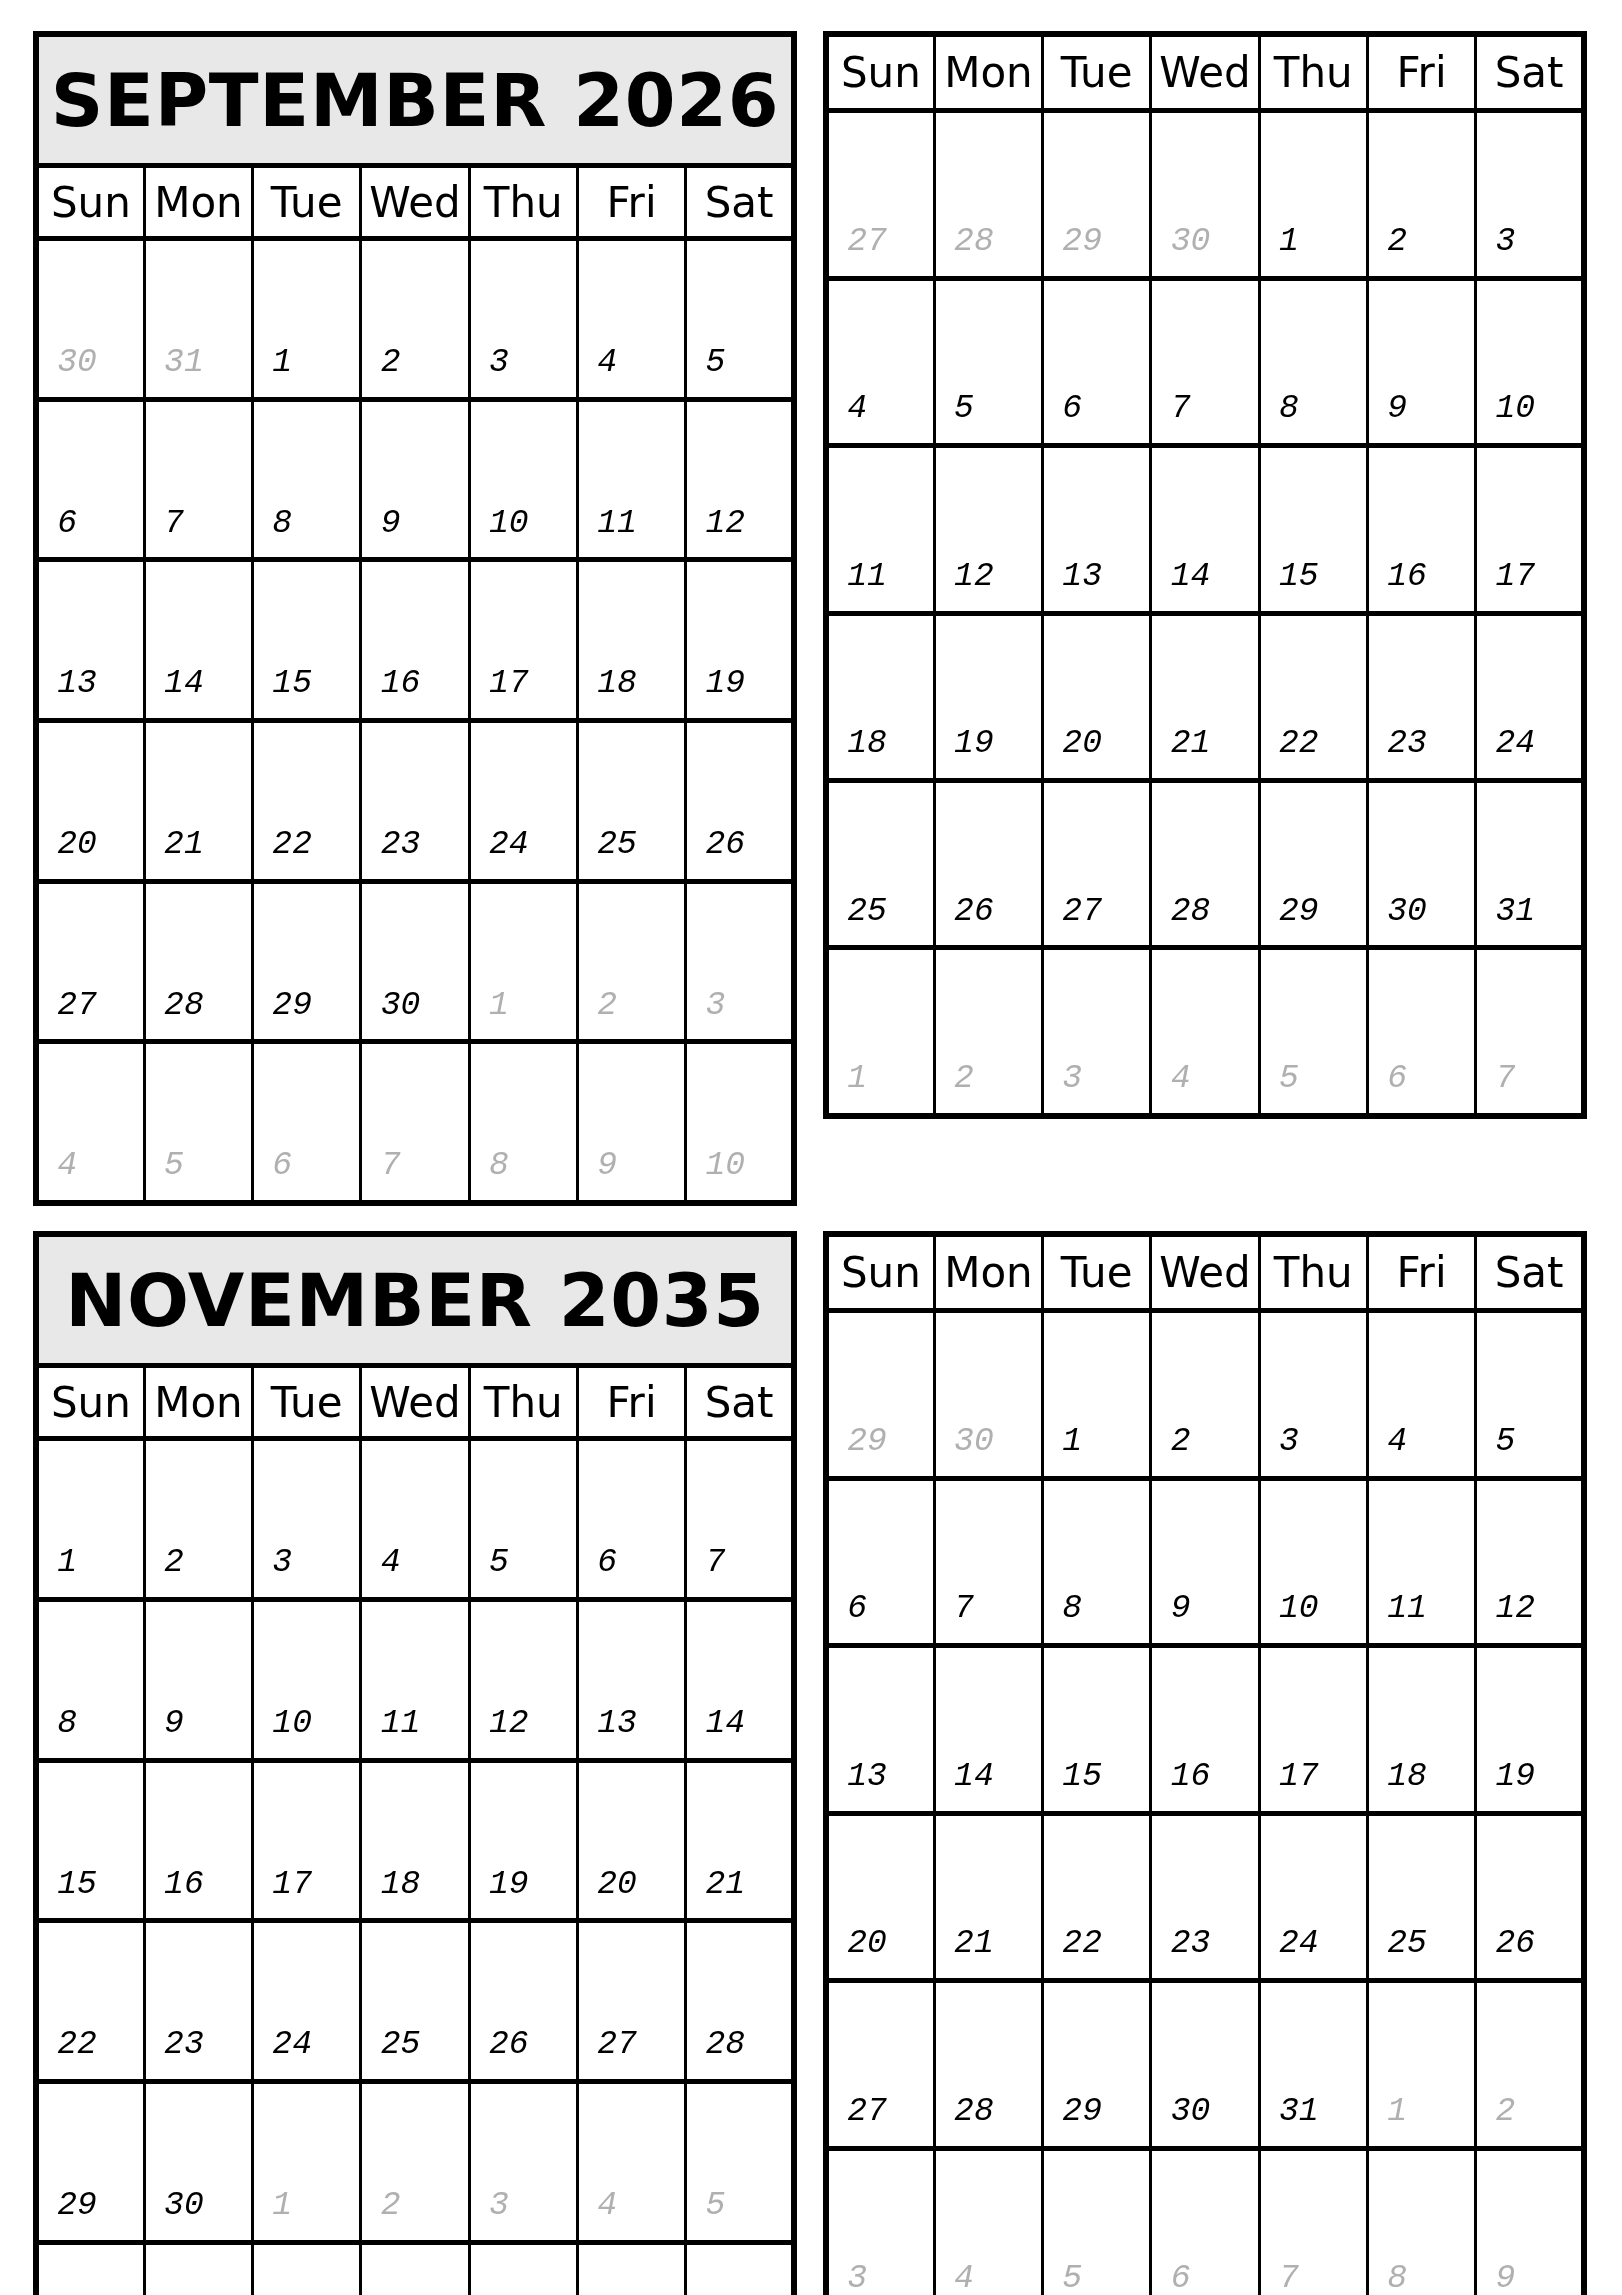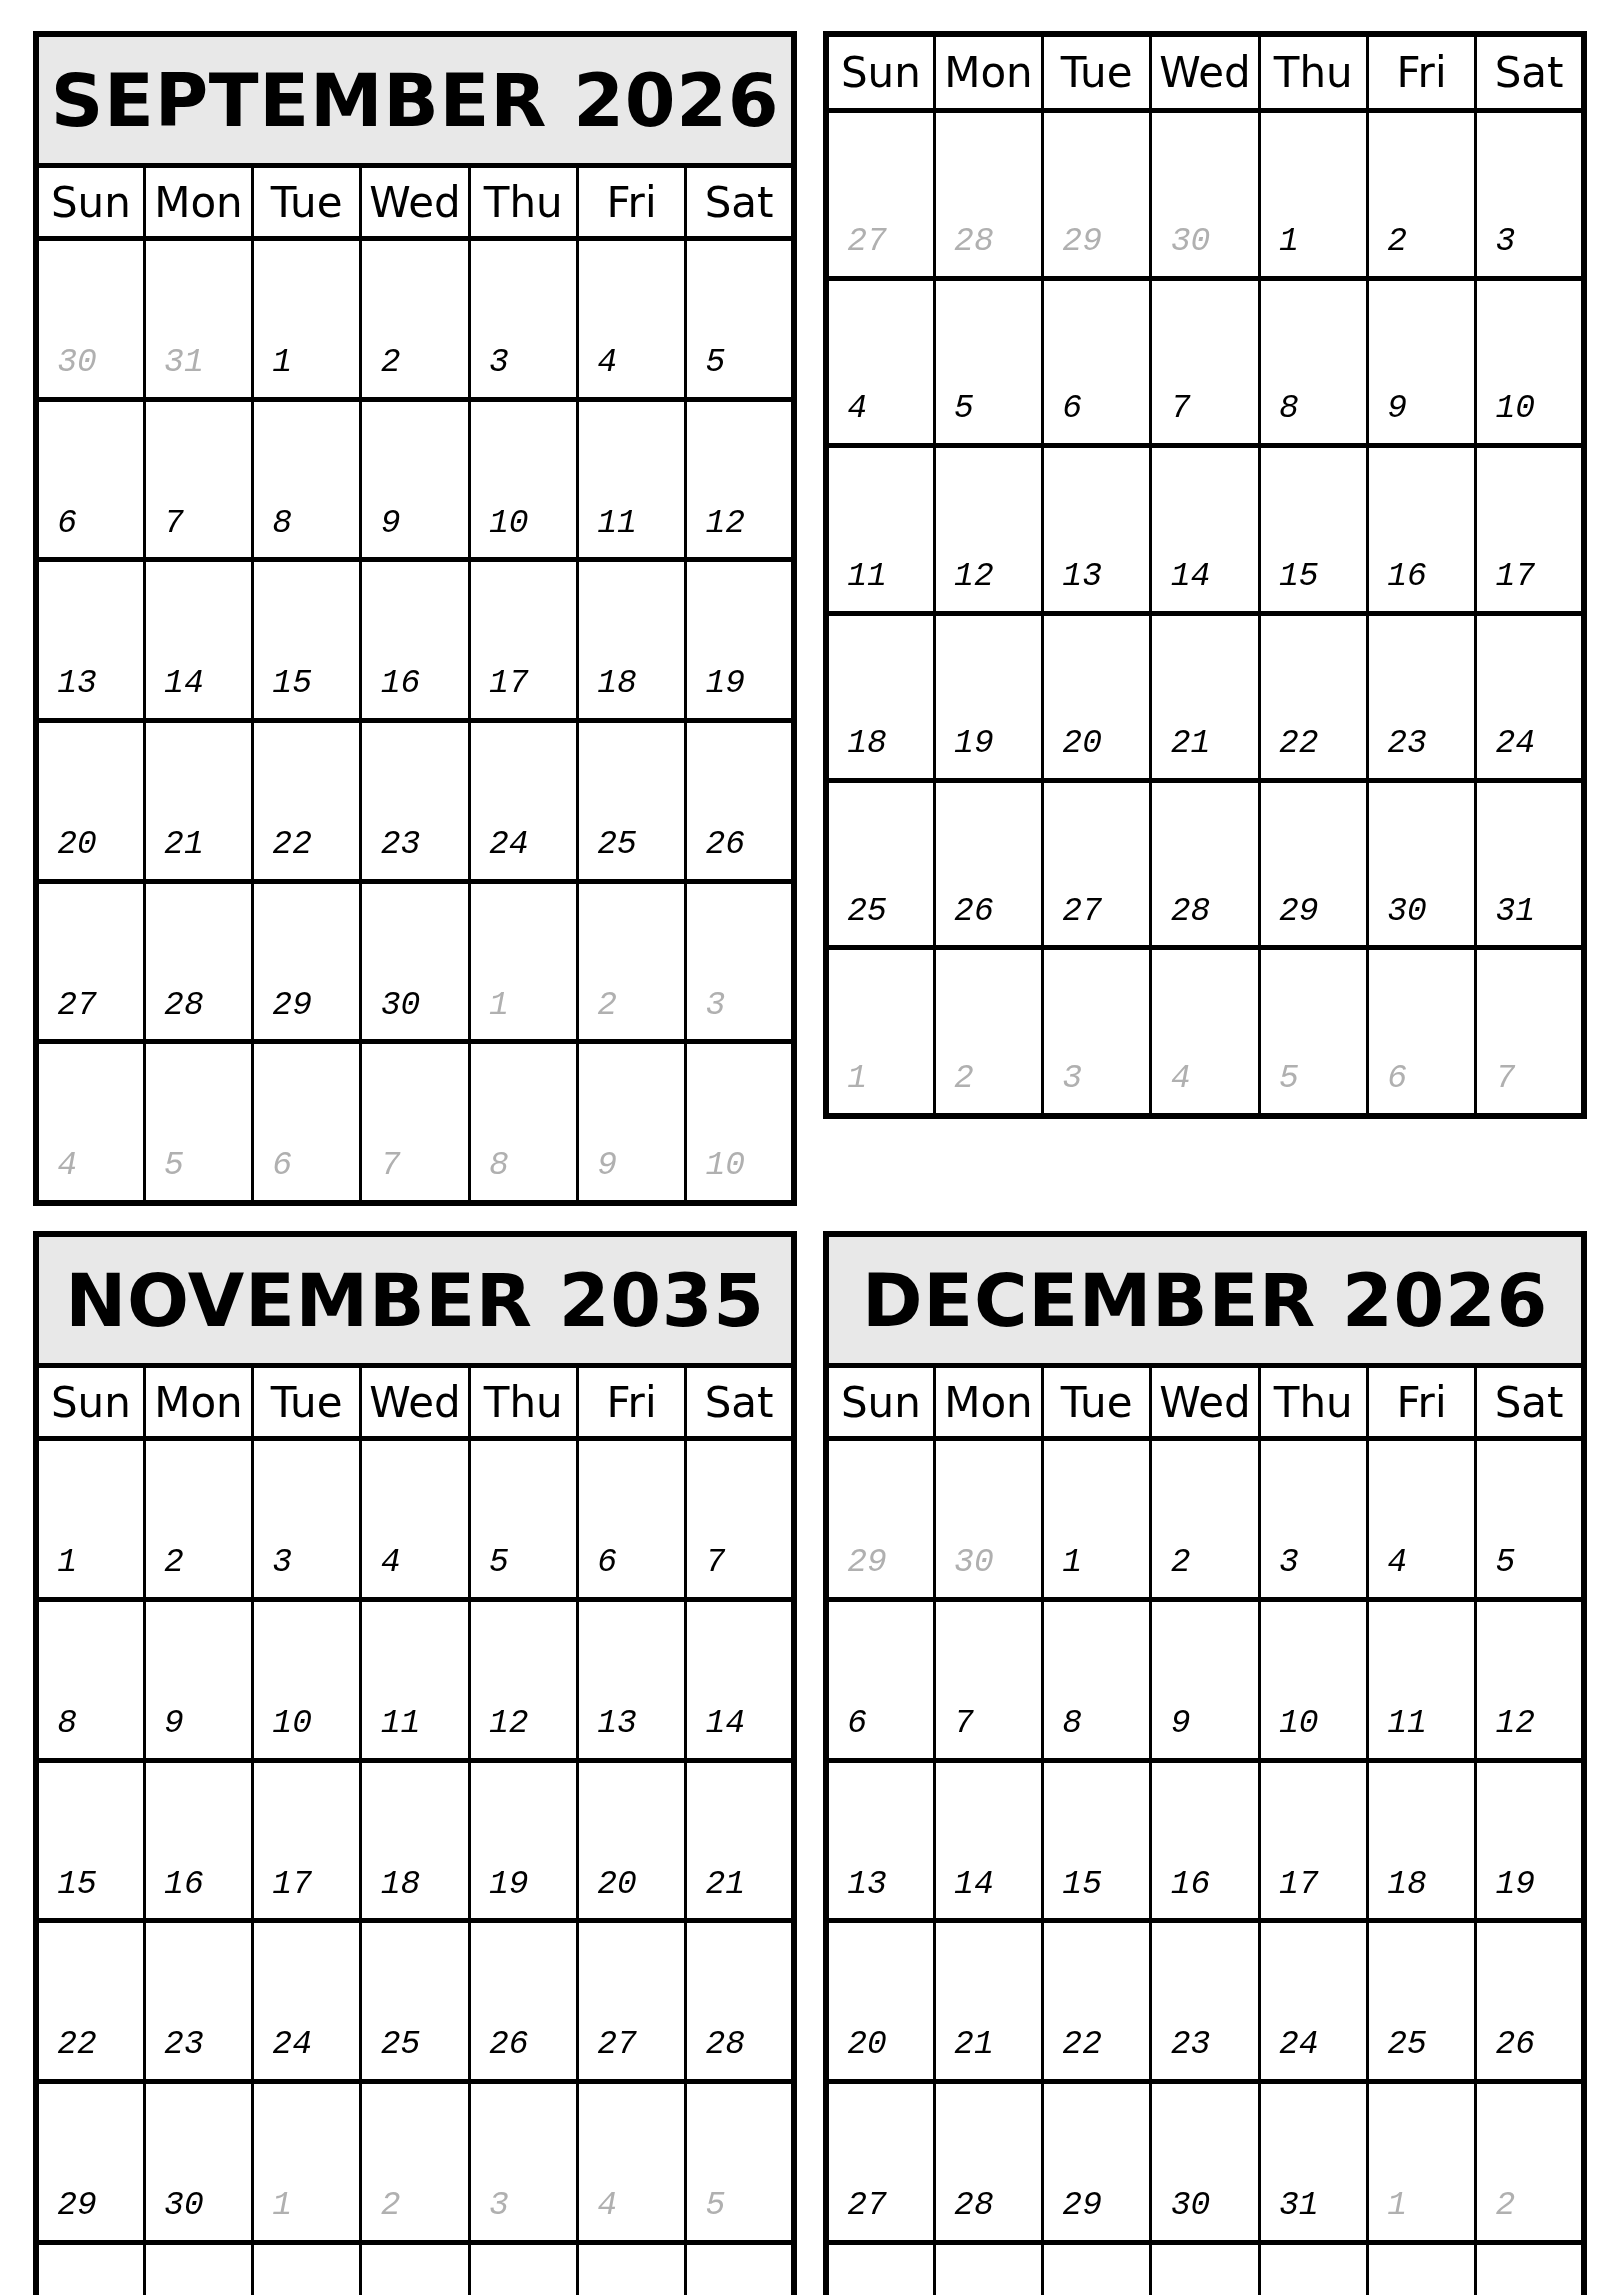--- a/index.html
+++ b/index.html
@@ -273,23 +273,20 @@
             <td class="day out">9</td>
             <td class="day out">10</td>
             <td class="day out">11</td>
             <td class="day out">12</td>
           </tr>
         </tbody>
       </table>
       <table class="calendar">
         <tbody>
           <tr>
-            <th colspan="7" class="month-title">DECEMBER 2026</th>
-          </tr>
-          <tr>
             <th class="weekday">Sun</th>
             <th class="weekday">Mon</th>
             <th class="weekday">Tue</th>
             <th class="weekday">Wed</th>
             <th class="weekday">Thu</th>
             <th class="weekday">Fri</th>
             <th class="weekday">Sat</th>
           </tr>
           <tr>
             <td class="day out">29</td>

